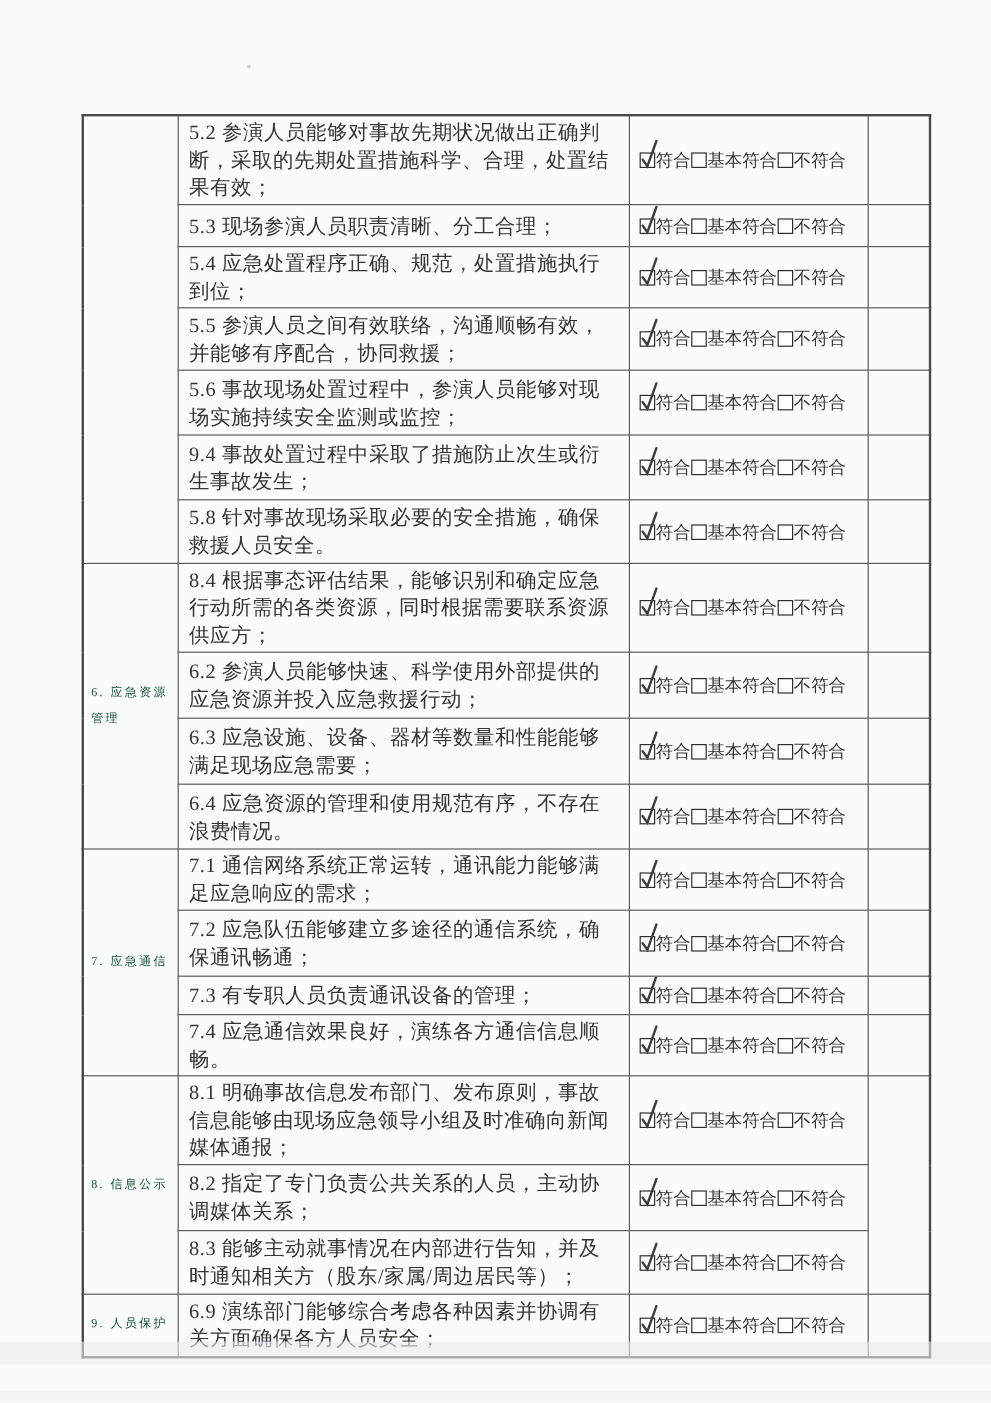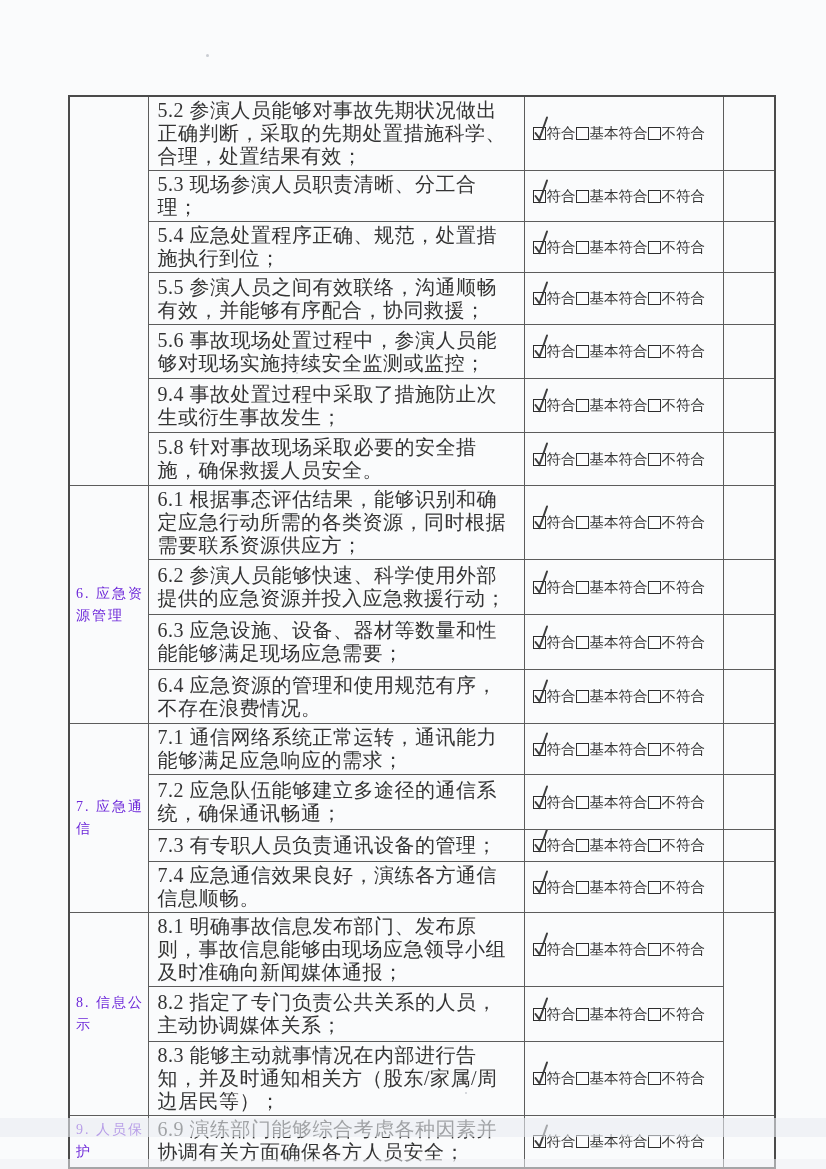--- a/index.html
+++ b/index.html
@@ -44,28 +44,28 @@
     table-layout: fixed;
     border: 2px solid #4a4a4a;
     background: transparent;
   }
   table.eval-table td {
     border: 1px solid #5c5c5c;
     vertical-align: middle;
     overflow: hidden;
   }
   td.cat {
-    font-size: 14px;
+    font-size: 10px;
     line-height: 22px;
     letter-spacing: 2px;
     padding: 0 3px 0 6px;
-    color: #6d28d9;
+    color: #14532d;
   }
   td.item {
-    font-size: 20px;
+    font-size: 17px;
     line-height: 23px;
     letter-spacing: 0.5px;
     padding: 2px 8px 2px 9px;
     color: #343434;
   }
   td.opts { padding: 0 2px 0 8px; }
   .optline {
     display: flex;
     align-items: center;
     white-space: nowrap;
@@ -265,21 +265,21 @@
               <span class="opt">
                 <span class="cb"></span>
                 <span>不符合</span>
               </span>
             </span>
           </td>
           <td class="score"></td>
         </tr>
         <tr style="height: 55px;">
           <td class="cat" rowspan="4">6. 应急资源管理</td>
-          <td class="item">6.1 根据事态评估结果，能够识别和确定应急行动所需的各类资源，同时根据需要联系资源供应方；</td>
+          <td class="item">8.4 根据事态评估结果，能够识别和确定应急行动所需的各类资源，同时根据需要联系资源供应方；</td>
           <td class="opts">
             <span class="optline">
               <span class="opt">
                 <span class="cb">
                   <svg class="tick" viewBox="0 0 19 26">
                     <path d="M4.5 18 L8.5 23.5 L16 2.5" fill="none" stroke="#3d3d3d" stroke-width="2" stroke-linecap="round"></path>
                   </svg>
                 </span>
                 <span>符合</span>
               </span>

